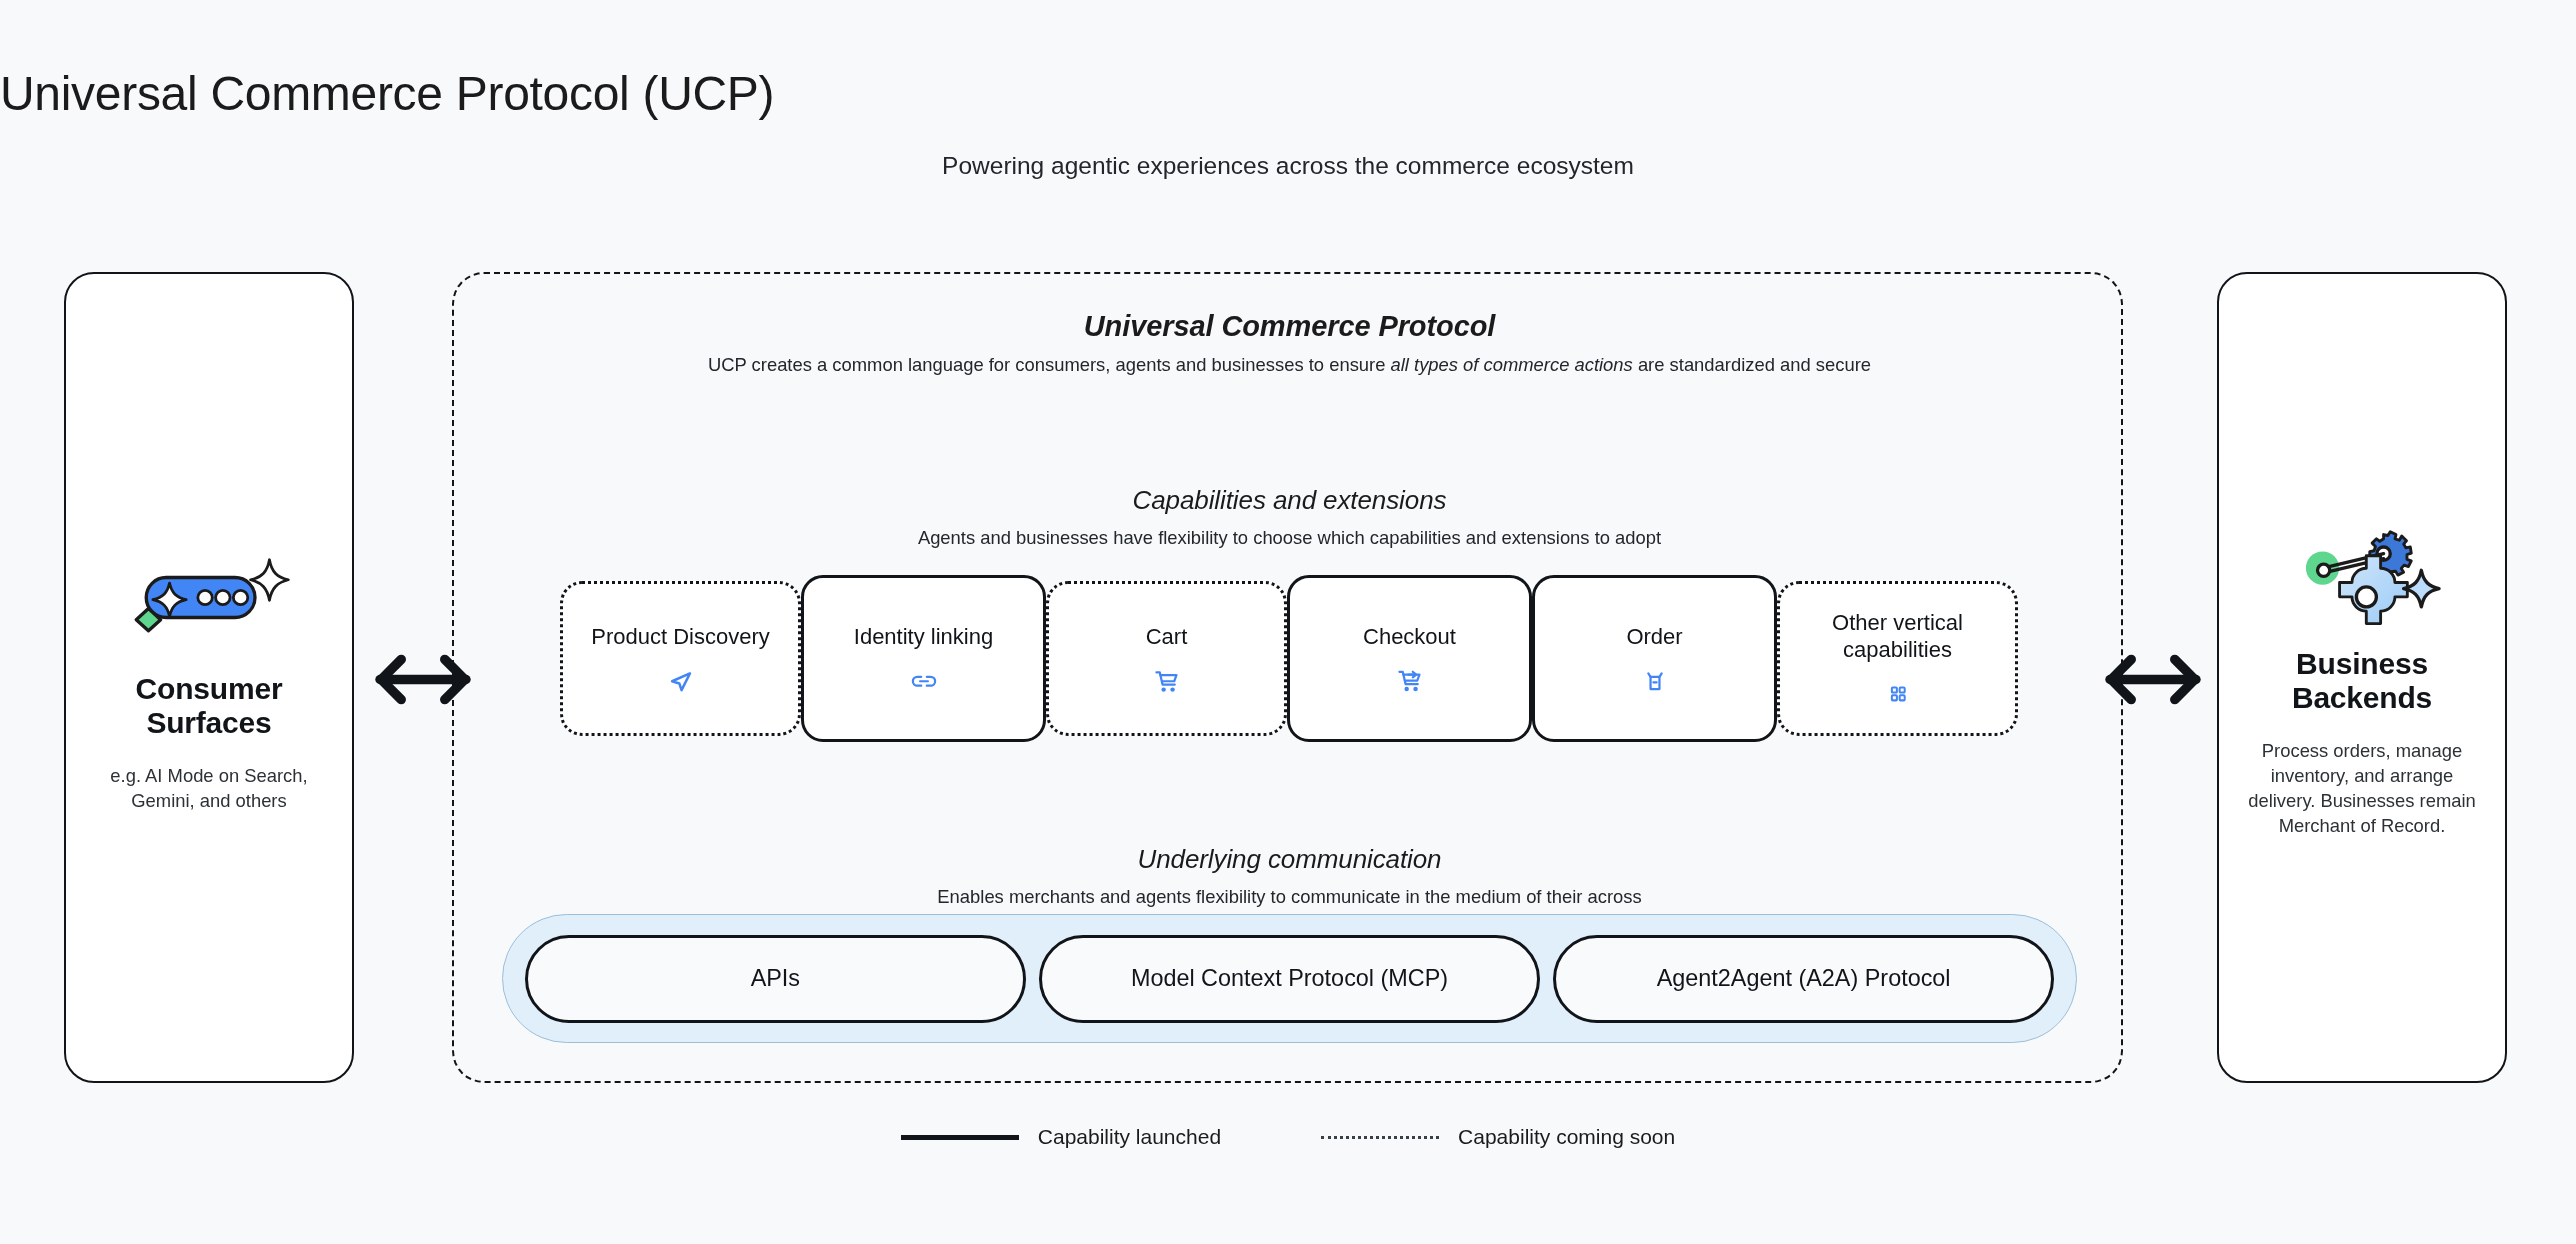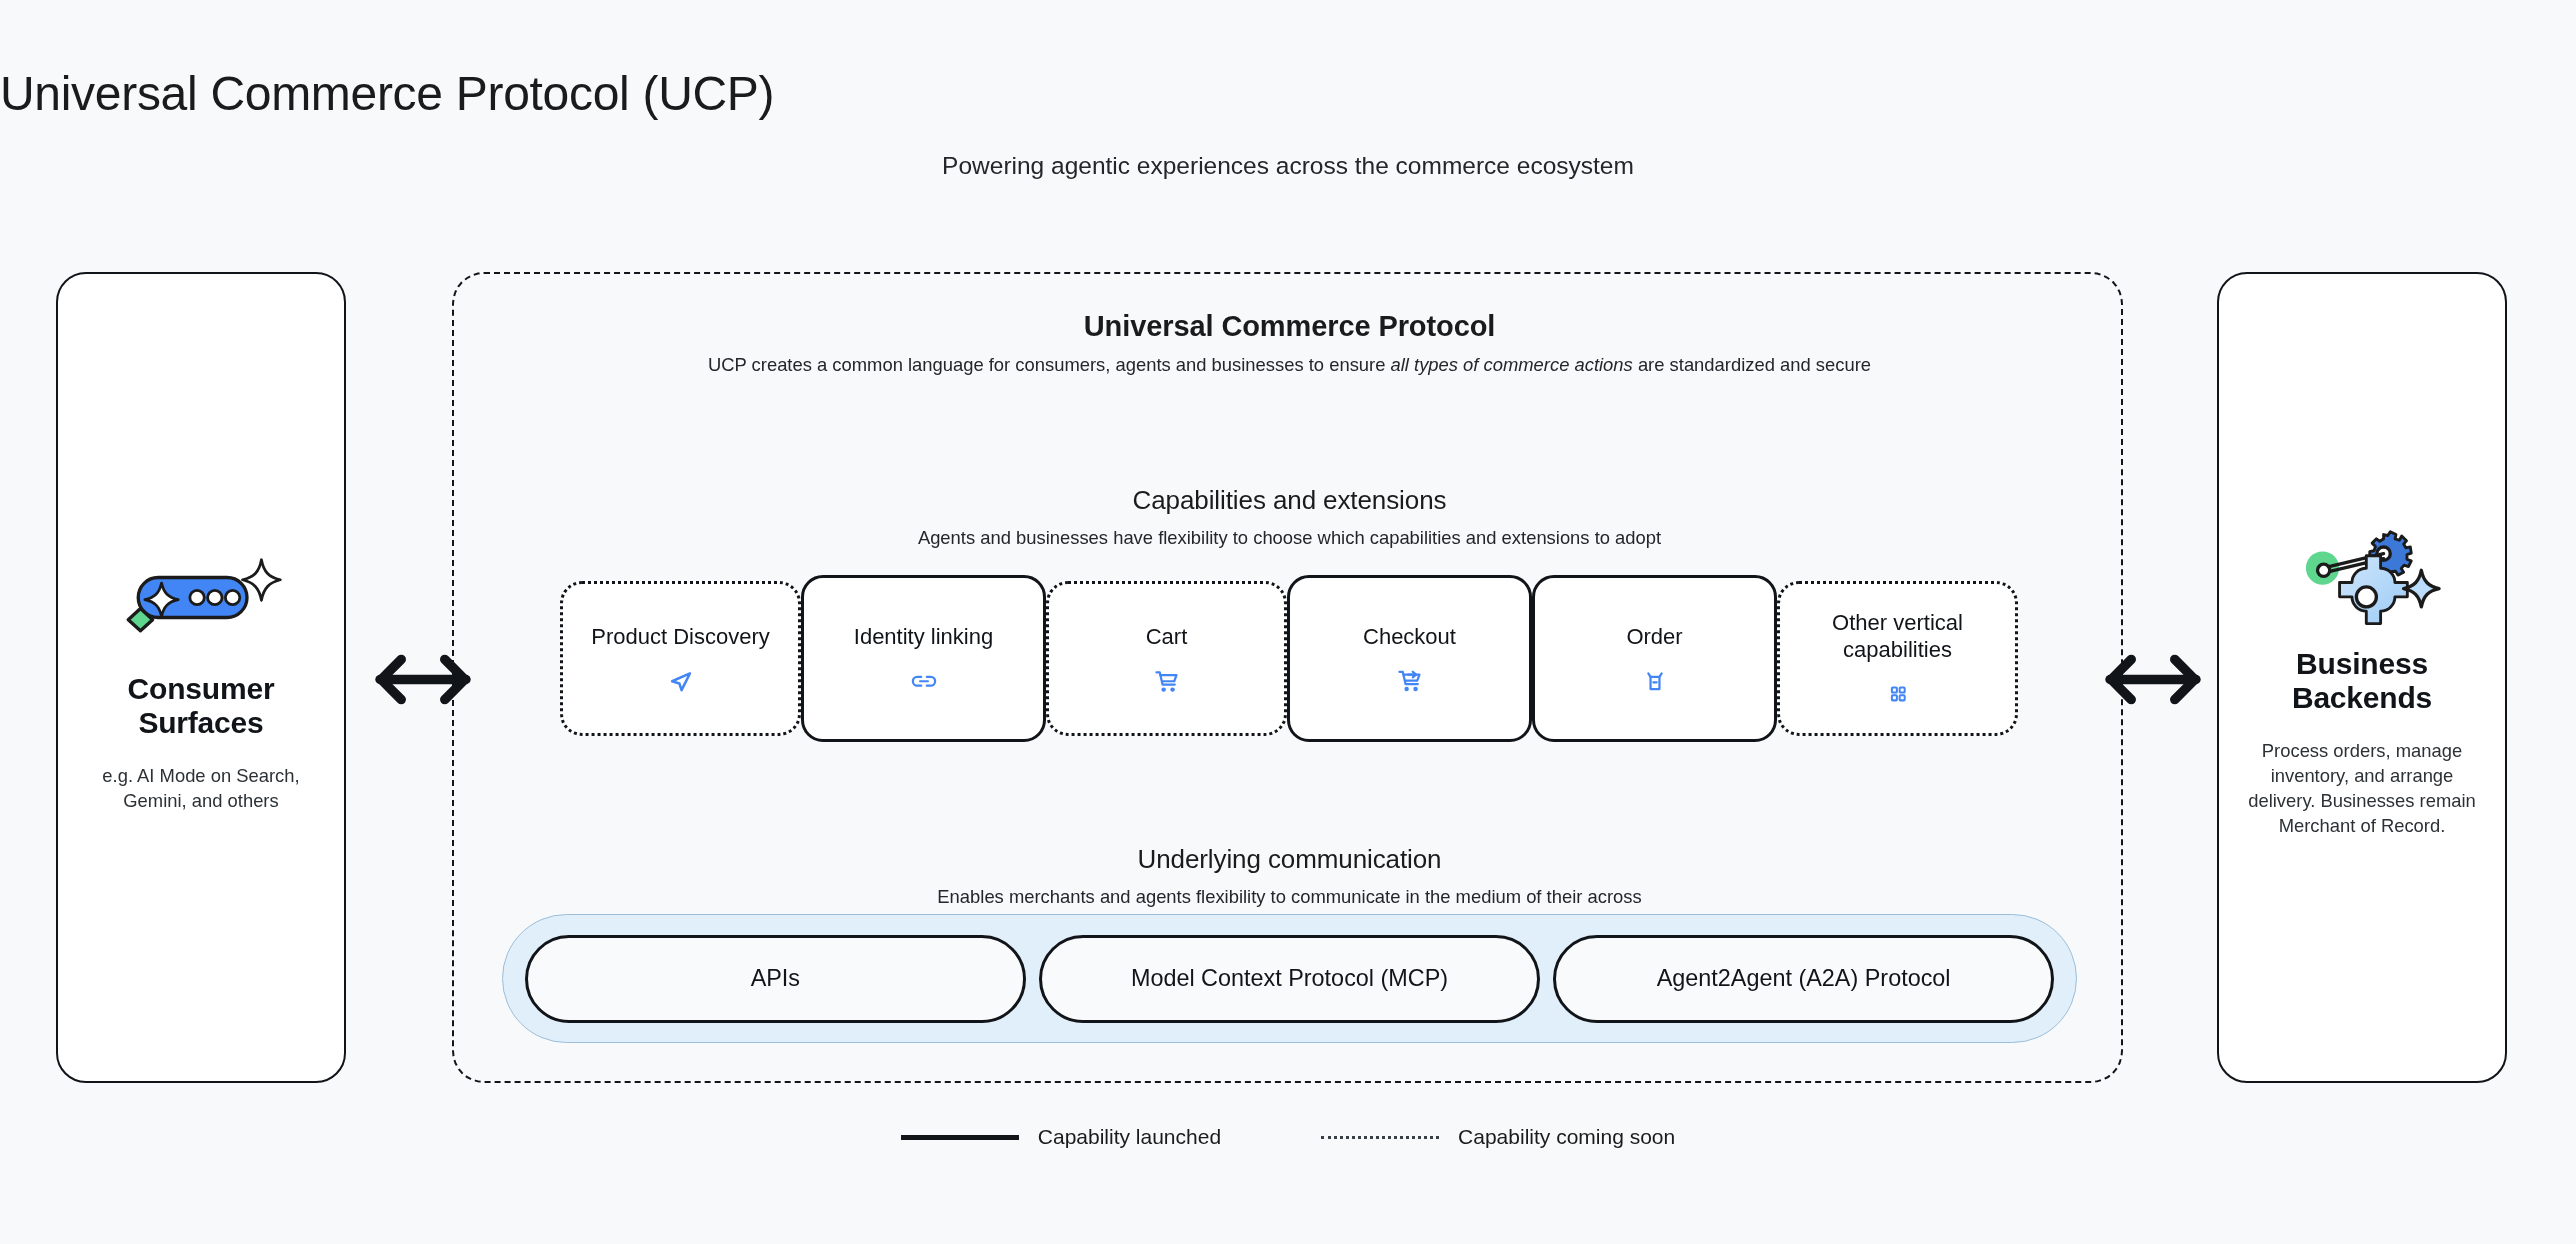--- a/index.html
+++ b/index.html
@@ -29,21 +29,21 @@
     position: absolute;
     width: 290px; height: 811px;
     background: #ffffff;
     border: 2.8px solid #111418;
     border-radius: 30px;
     box-sizing: border-box;
     display: flex; flex-direction: column;
     align-items: center; justify-content: center;
     padding: 0 19px;
   }
-  #panel-consumer { left: 56px; top: 272px; }
+  #panel-consumer { left: 64px; top: 272px; }
   #panel-business { left: 2217px; top: 272px; }
 
   .panel-icon { width: 167px; height: 111px; margin-bottom: 19px; }
   .panel-title {
     font-size: 30px; font-weight: 700; color: #111418;
     line-height: 1.16; text-align: center; letter-spacing: -0.2px;
   }
   .panel-desc {
     margin-top: 22px;
     font-size: 18.4px; font-weight: 400; color: #2c3136;
@@ -60,21 +60,21 @@
     position: absolute;
     left: 452px; top: 272px;
     width: 1671px; height: 811px;
     border: 2.8px dashed #111418;
     border-radius: 32px;
     box-sizing: border-box;
   }
 
   .section-title {
     text-align: center; color: #1b1b1b;
-    font-size: 26px; font-weight: 500; letter-spacing: -0.1px;
+    font-size: 26px; font-weight: 500; letter-spacing: -0.1px; font-style: italic;
   }
   .section-sub {
     text-align: center; color: #23262a;
     font-size: 18.4px; font-weight: 400; line-height: 1.36;
     margin-top: 9px;
   }
 
   .ucp-head { position: absolute; left: 0; top: 36px; width: 1671px; padding: 0 106px; box-sizing: border-box; }
   .ucp-head .section-title { font-size: 29px; font-weight: 600; }
   .ucp-head .section-sub em { font-style: italic; margin-top: 11px; }

